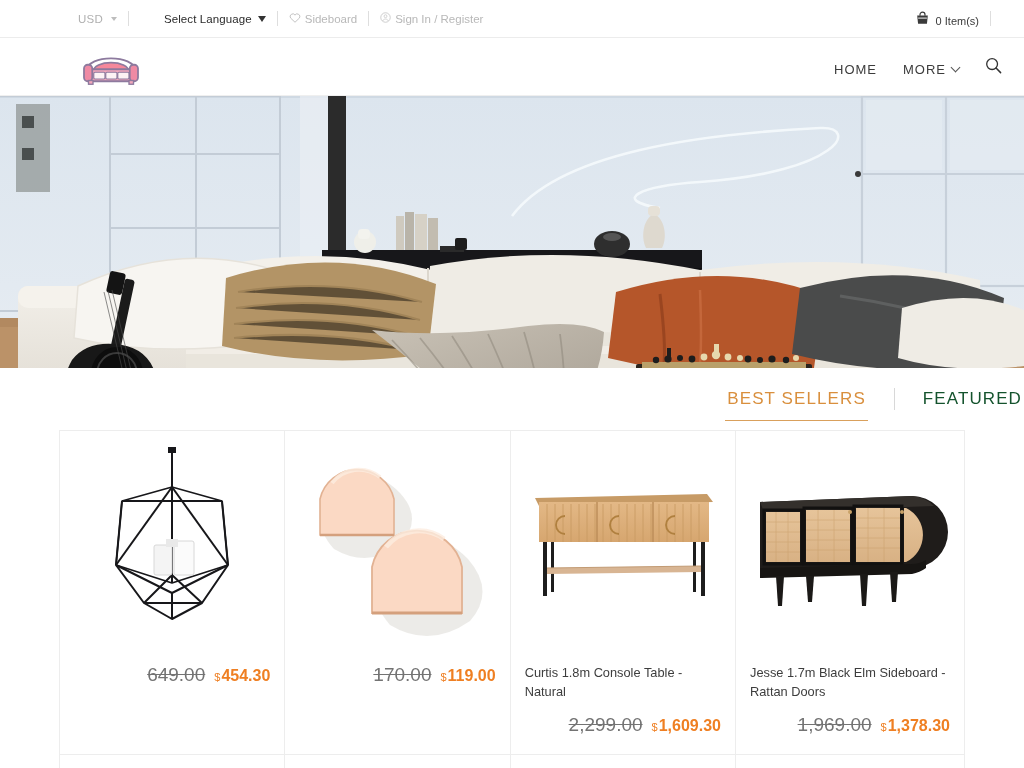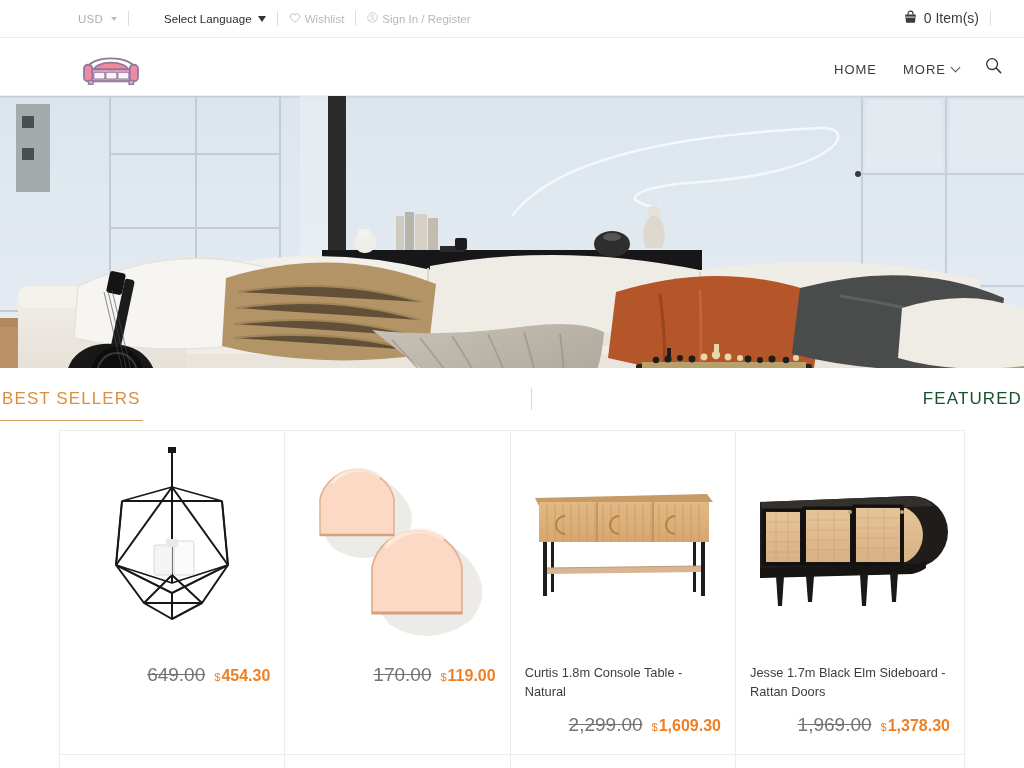--- a/index.html
+++ b/index.html
@@ -40,21 +40,21 @@
   .tb-lang {
     color: #2b2b2b; font-size: 11.5px; letter-spacing: .1px;
     display: flex; align-items: center; margin-left: 24px;
   }
   .tb-lang .tri {
     display:inline-block; width:0; height:0; margin-left:2px;
     border-left:4px solid transparent; border-right:4px solid transparent;
     border-top:6px solid #333;
   }
   .tb-icon { display:inline-block; vertical-align:middle; }
-  .tb-cart { color:#3a3a3a; font-size:14px; display:flex; align-items:flex-start; gap:6px; }
+  .tb-cart { color:#3a3a3a; font-size:11px; display:flex; align-items:flex-end; gap:6px; }
 
   
   .header {
     height: 58px;
     background:#fff;
     display:flex; align-items:center;
     padding: 0 22px 0 78px;
     border-bottom: 1px solid #efefef;
   }
   .logo { width: 66px; height: 44px; display:block; }
@@ -68,21 +68,21 @@
     border-right:1.3px solid #555; border-bottom:1.3px solid #555;
     transform: rotate(45deg);
   }
 
   
   .hero { width:1024px; height:272px; position:relative; overflow:hidden; }
   .hero svg { display:block; }
 
   
   .tabs {
-    height: 62px; display:flex; align-items:center; justify-content:space-between;
+    height: 62px; display:flex; align-items:center; justify-content:flex-end;
     gap: 0; background:#fff;
   }
   .tab {
     font-size: 17px; letter-spacing: 1.1px; padding: 6px 2px;
     color:#14532d; cursor:pointer; position:relative;
   }
   .tab.active { color:#d98f3d; }
   .tab.active::after {
     content:""; position:absolute; left:0; right:0; bottom:-6px;
     height:1.5px; background:#d9a05c;
@@ -144,21 +144,21 @@
     </div>
 
     <div class="tb-sep"></div>
 
     <div class="tb-item">
       <span class="tb-icon">
         <svg width="12" height="11" viewBox="0 0 24 22">
           <path d="M12 20.5 3.2 12.1A5.2 5.2 0 1 1 12 6.1a5.2 5.2 0 1 1 8.8 6z" fill="none" stroke="#c3c3c3" stroke-width="2"></path>
         </svg>
       </span>
-      <span>Wishlist</span>
+      <span>Sideboard</span>
     </div>
 
     <div class="tb-sep"></div>
 
     <div class="tb-item">
       <span class="tb-icon">
         <svg width="11" height="11" viewBox="0 0 22 22">
           <circle cx="11" cy="11" r="9.5" fill="none" stroke="#c3c3c3" stroke-width="1.6"></circle>
           <circle cx="11" cy="8.4" r="2.9" fill="none" stroke="#c3c3c3" stroke-width="1.4"></circle>
           <path d="M5.4 18c1-2.6 3-3.9 5.6-3.9S15.6 15.4 16.6 18" fill="none" stroke="#c3c3c3" stroke-width="1.4"></path>

